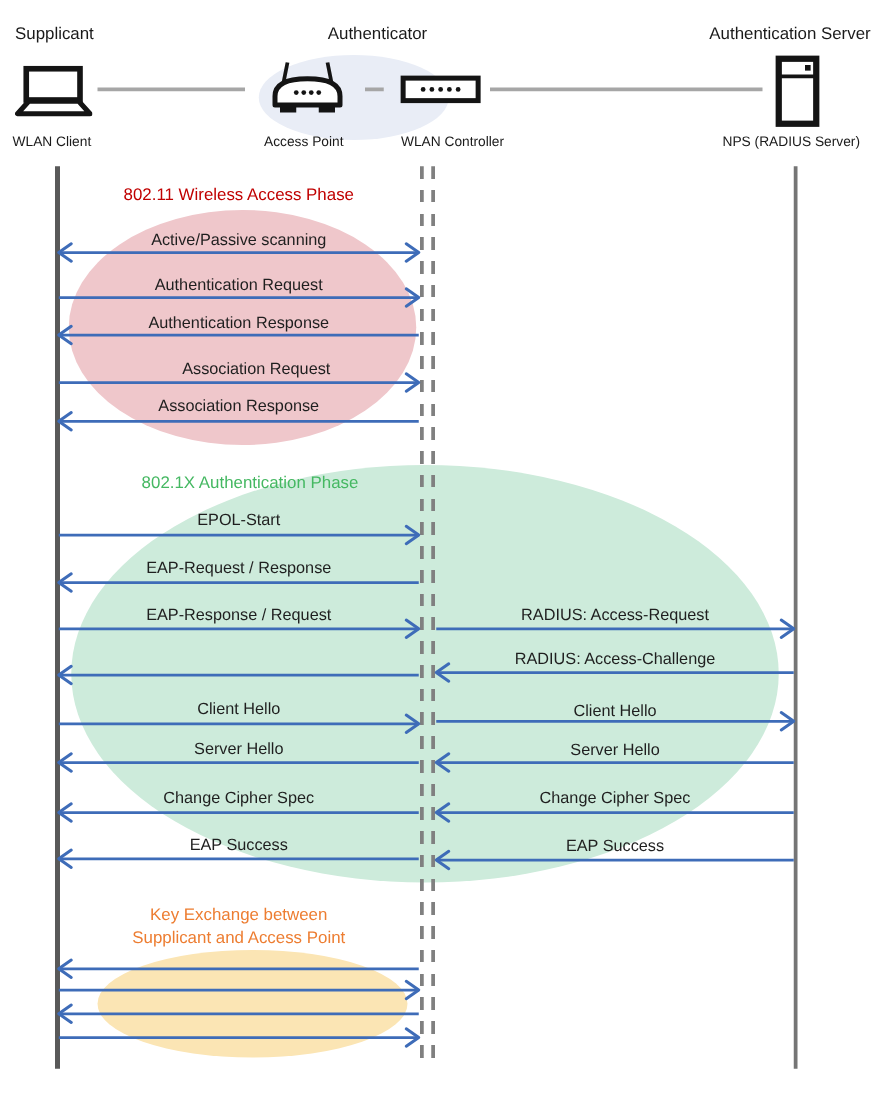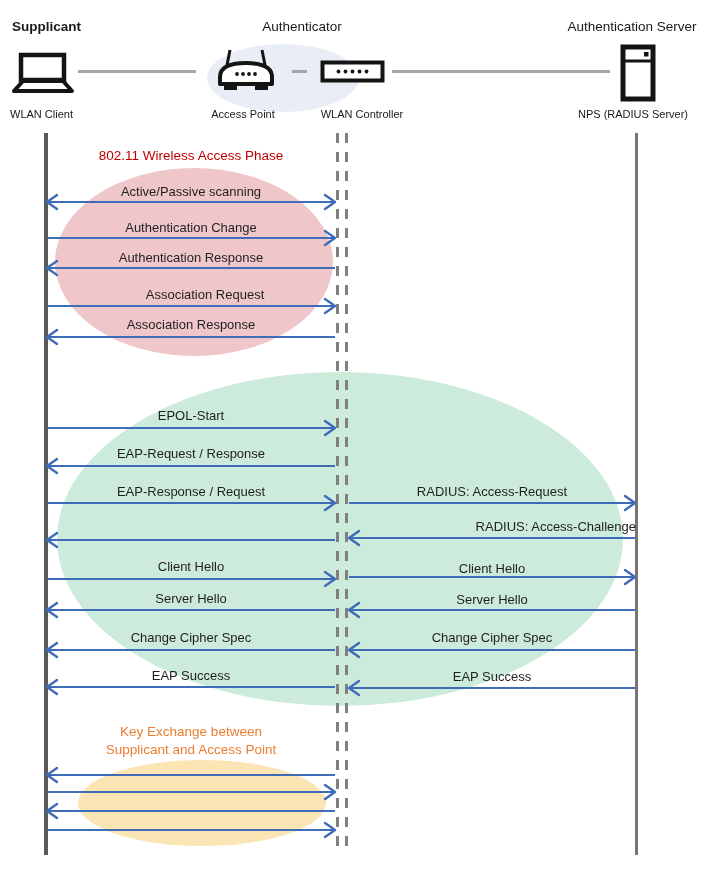--- a/index.html
+++ b/index.html
@@ -42,21 +42,21 @@
 </head>
 <body>
 
 <div class="canvas">
 
   <div class="ellipse blue-ell"></div>
   <div class="ellipse pink-ell"></div>
   <div class="ellipse green-ell"></div>
   <div class="ellipse yellow-ell"></div>
 
-  <div class="txt role" style="left:12px;font-weight:bold;">Supplicant</div>
+  <div class="txt role" style="left:12px;">Supplicant</div>
   <div class="txt role ctr" style="left:222px;width:160px;">Authenticator</div>
   <div class="txt role ctr" style="left:552px;width:160px;">Authentication Server</div>
 
   <div class="connector" style="left:78px;width:118px;"></div>
   <div class="connector" style="left:292px;width:15px;"></div>
   <div class="connector" style="left:392px;width:218px;"></div>
 
   <svg class="icon" style="left:12px;top:52px;" width="62" height="42" viewBox="0 0 62 42">
     <rect x="9" y="3" width="43" height="25" fill="#ffffff" stroke="#141414" stroke-width="4.5"></rect>
     <path d="M11,29 L2,39 L60,39 L51,29 Z" fill="#ffffff" stroke="#141414" stroke-width="4" stroke-linejoin="round"></path>
@@ -93,31 +93,32 @@
   <div class="txt device ctr" style="left:183px;width:120px;">Access Point</div>
   <div class="txt device ctr" style="left:297px;width:130px;">WLAN Controller</div>
   <div class="txt device ctr" style="left:553px;width:160px;">NPS (RADIUS Server)</div>
 
   <div class="lifeline solid-left"></div>
   <div class="lifeline dashed dash1"></div>
   <div class="lifeline dashed dash2"></div>
   <div class="lifeline solid-right"></div>
 
   <div class="phase-title red-t">802.11 Wireless Access Phase</div>
+  <div class="phase-title green-t">802.1X Authentication Phase</div>
   <div class="phase-title orange-t1">Key Exchange between</div>
   <div class="phase-title orange-t2">Supplicant and Access Point</div>
 
   <div id="messages" class="abs" style="left:0;top:0;width:713px;height:875px;">
       <div class="msg-label" style="left: 46px; width: 290px; top: 184px;">Active/Passive scanning</div>
       <svg width="290" height="18" class="msg-arrow" style="left: 46px; top: 193px;">
         <line x1="1" y1="9" x2="289" y2="9" stroke="#3E6CB8" stroke-width="2.2"></line>
         <polyline points="279,2 289,9 279,16" fill="none" stroke="#3E6CB8" stroke-width="2.4" stroke-linecap="round" stroke-linejoin="round"></polyline>
         <polyline points="11,2 1,9 11,16" fill="none" stroke="#3E6CB8" stroke-width="2.4" stroke-linecap="round" stroke-linejoin="round"></polyline>
       </svg>
-      <div class="msg-label" style="left: 46px; width: 290px; top: 220px;">Authentication Change</div>
+      <div class="msg-label" style="left: 46px; width: 290px; top: 220px;">Authentication Request</div>
       <svg width="290" height="18" class="msg-arrow" style="left: 46px; top: 229px;">
         <line x1="1" y1="9" x2="289" y2="9" stroke="#3E6CB8" stroke-width="2.2"></line>
         <polyline points="279,2 289,9 279,16" fill="none" stroke="#3E6CB8" stroke-width="2.4" stroke-linecap="round" stroke-linejoin="round"></polyline>
       </svg>
       <div class="msg-label" style="left: 46px; width: 290px; top: 250px; text-align: center;">Authentication Response</div>
       <svg width="290" height="18" class="msg-arrow" style="left: 46px; top: 259px;">
         <line x1="1" y1="9" x2="289" y2="9" stroke="#3E6CB8" stroke-width="2.2"></line>
         <polyline points="11,2 1,9 11,16" fill="none" stroke="#3E6CB8" stroke-width="2.4" stroke-linecap="round" stroke-linejoin="round"></polyline>
       </svg>
       <div class="msg-label" style="left: 60px; width: 290px; top: 287px;">Association Request</div>
@@ -167,21 +168,21 @@
       <div class="msg-label" style="left: 46px; width: 290px; top: 668px;">EAP Success</div>
       <svg width="290" height="18" class="msg-arrow" style="left: 46px; top: 678px;">
         <line x1="1" y1="9" x2="289" y2="9" stroke="#3E6CB8" stroke-width="2.2"></line>
         <polyline points="11,2 1,9 11,16" fill="none" stroke="#3E6CB8" stroke-width="2.4" stroke-linecap="round" stroke-linejoin="round"></polyline>
       </svg>
       <div class="msg-label" style="left: 348px; width: 288px; top: 484px;">RADIUS: Access-Request</div>
       <svg width="288" height="18" class="msg-arrow" style="left: 348px; top: 494px;">
         <line x1="1" y1="9" x2="287" y2="9" stroke="#3E6CB8" stroke-width="2.2"></line>
         <polyline points="277,2 287,9 277,16" fill="none" stroke="#3E6CB8" stroke-width="2.4" stroke-linecap="round" stroke-linejoin="round"></polyline>
       </svg>
-      <div class="msg-label" style="left: 348px; width: 288px; top: 519px; text-align: right;">RADIUS: Access-Challenge</div>
+      <div class="msg-label" style="left: 348px; width: 288px; top: 519px;">RADIUS: Access-Challenge</div>
       <svg width="288" height="18" class="msg-arrow" style="left: 348px; top: 529px;">
         <line x1="1" y1="9" x2="287" y2="9" stroke="#3E6CB8" stroke-width="2.2"></line>
         <polyline points="11,2 1,9 11,16" fill="none" stroke="#3E6CB8" stroke-width="2.4" stroke-linecap="round" stroke-linejoin="round"></polyline>
       </svg>
       <div class="msg-label" style="left: 348px; width: 288px; top: 561px;">Client Hello</div>
       <svg width="288" height="18" class="msg-arrow" style="left: 348px; top: 568px;">
         <line x1="1" y1="9" x2="287" y2="9" stroke="#3E6CB8" stroke-width="2.2"></line>
         <polyline points="277,2 287,9 277,16" fill="none" stroke="#3E6CB8" stroke-width="2.4" stroke-linecap="round" stroke-linejoin="round"></polyline>
       </svg>
       <div class="msg-label" style="left: 348px; width: 288px; top: 592px;">Server Hello</div>

